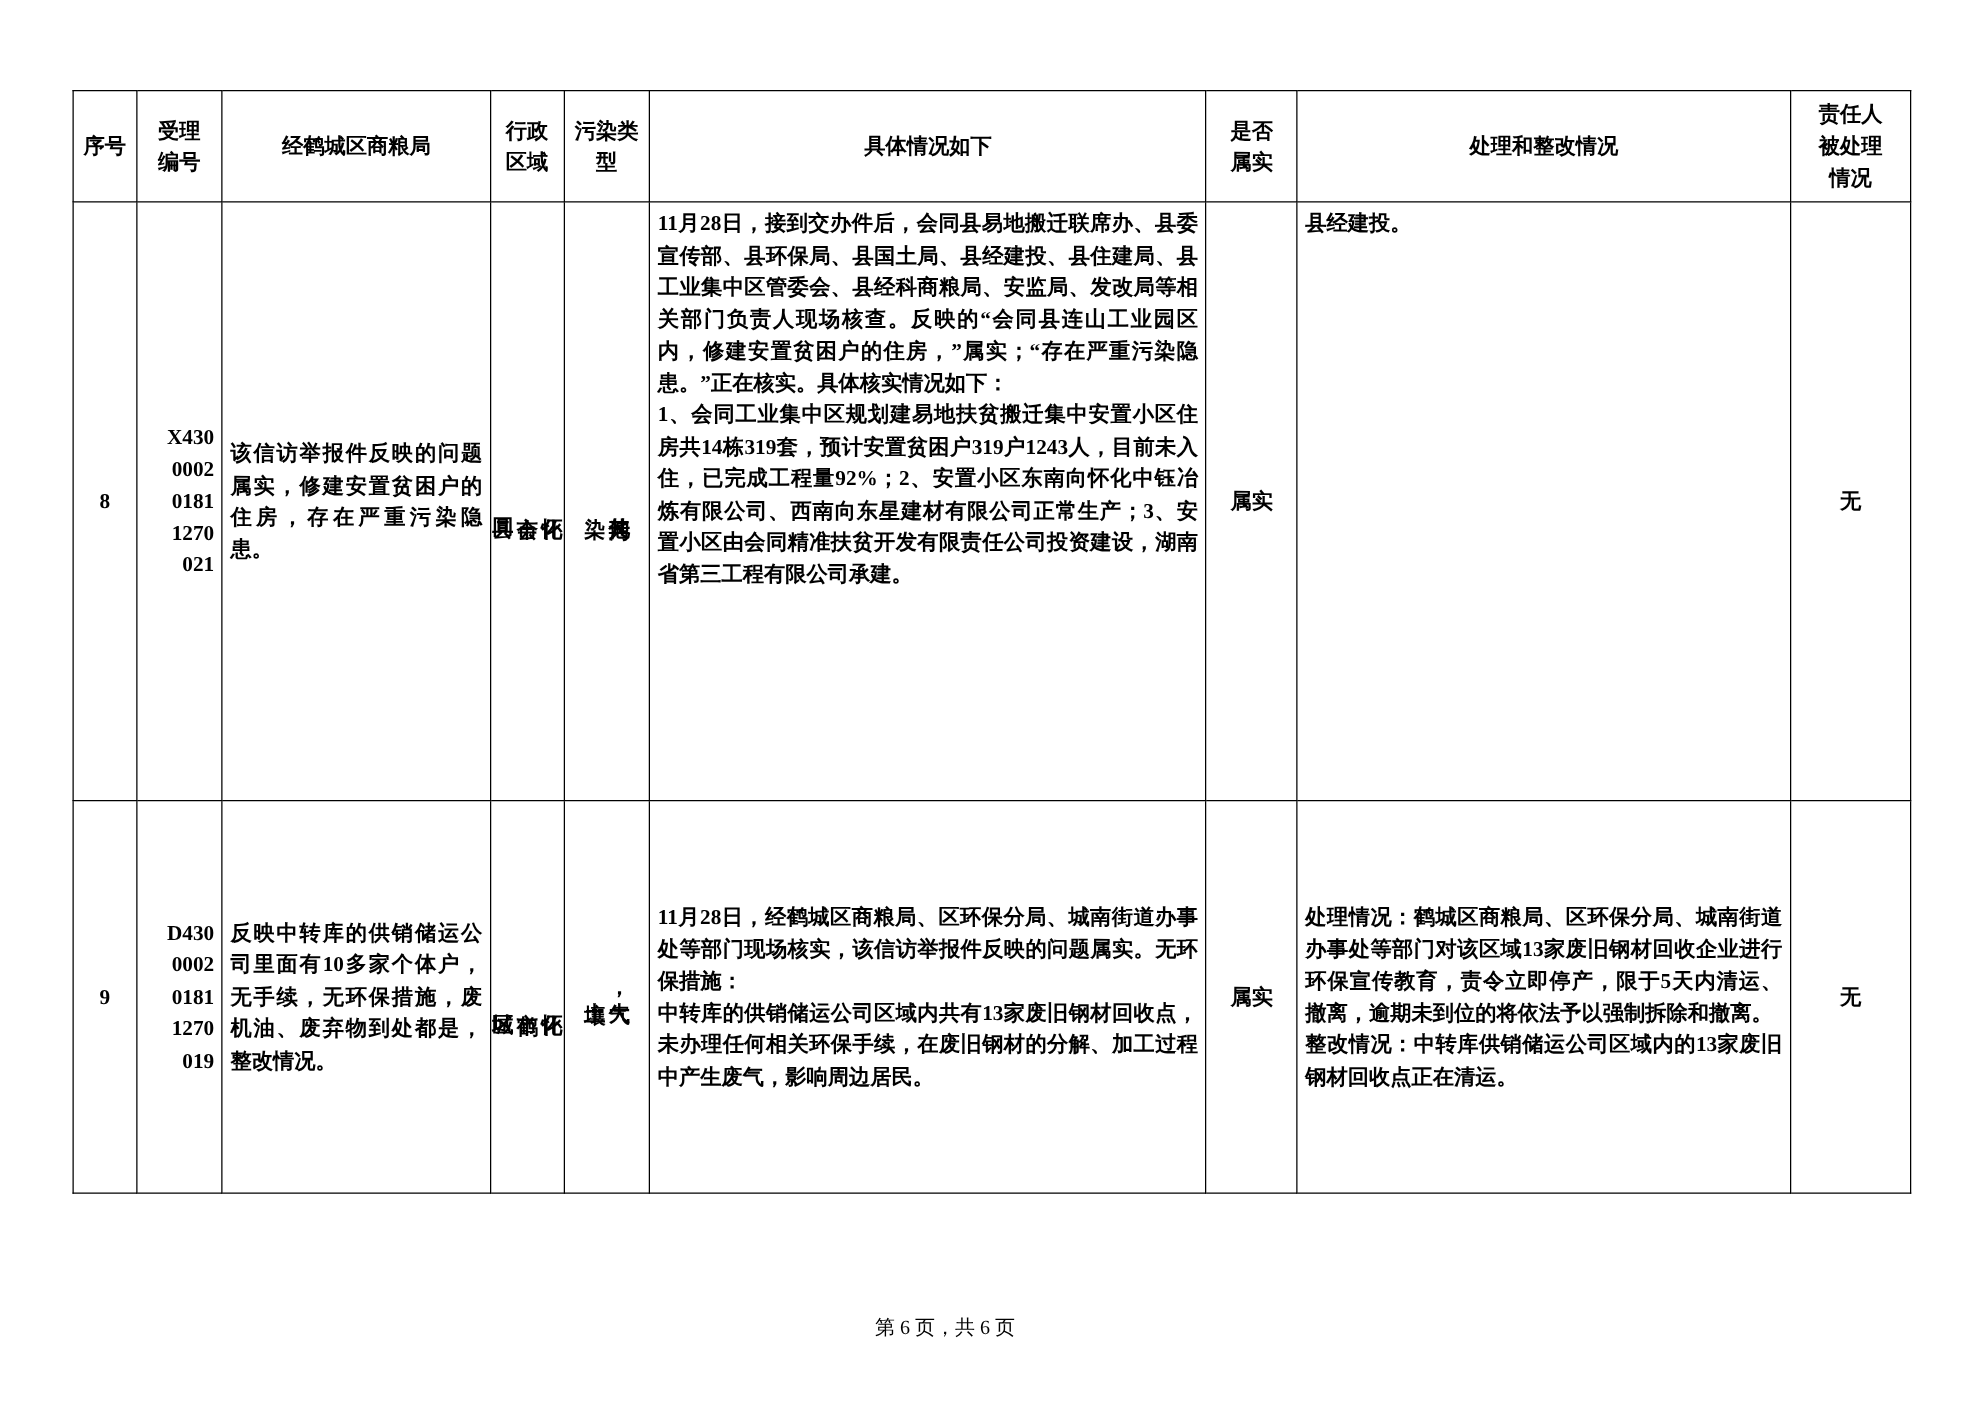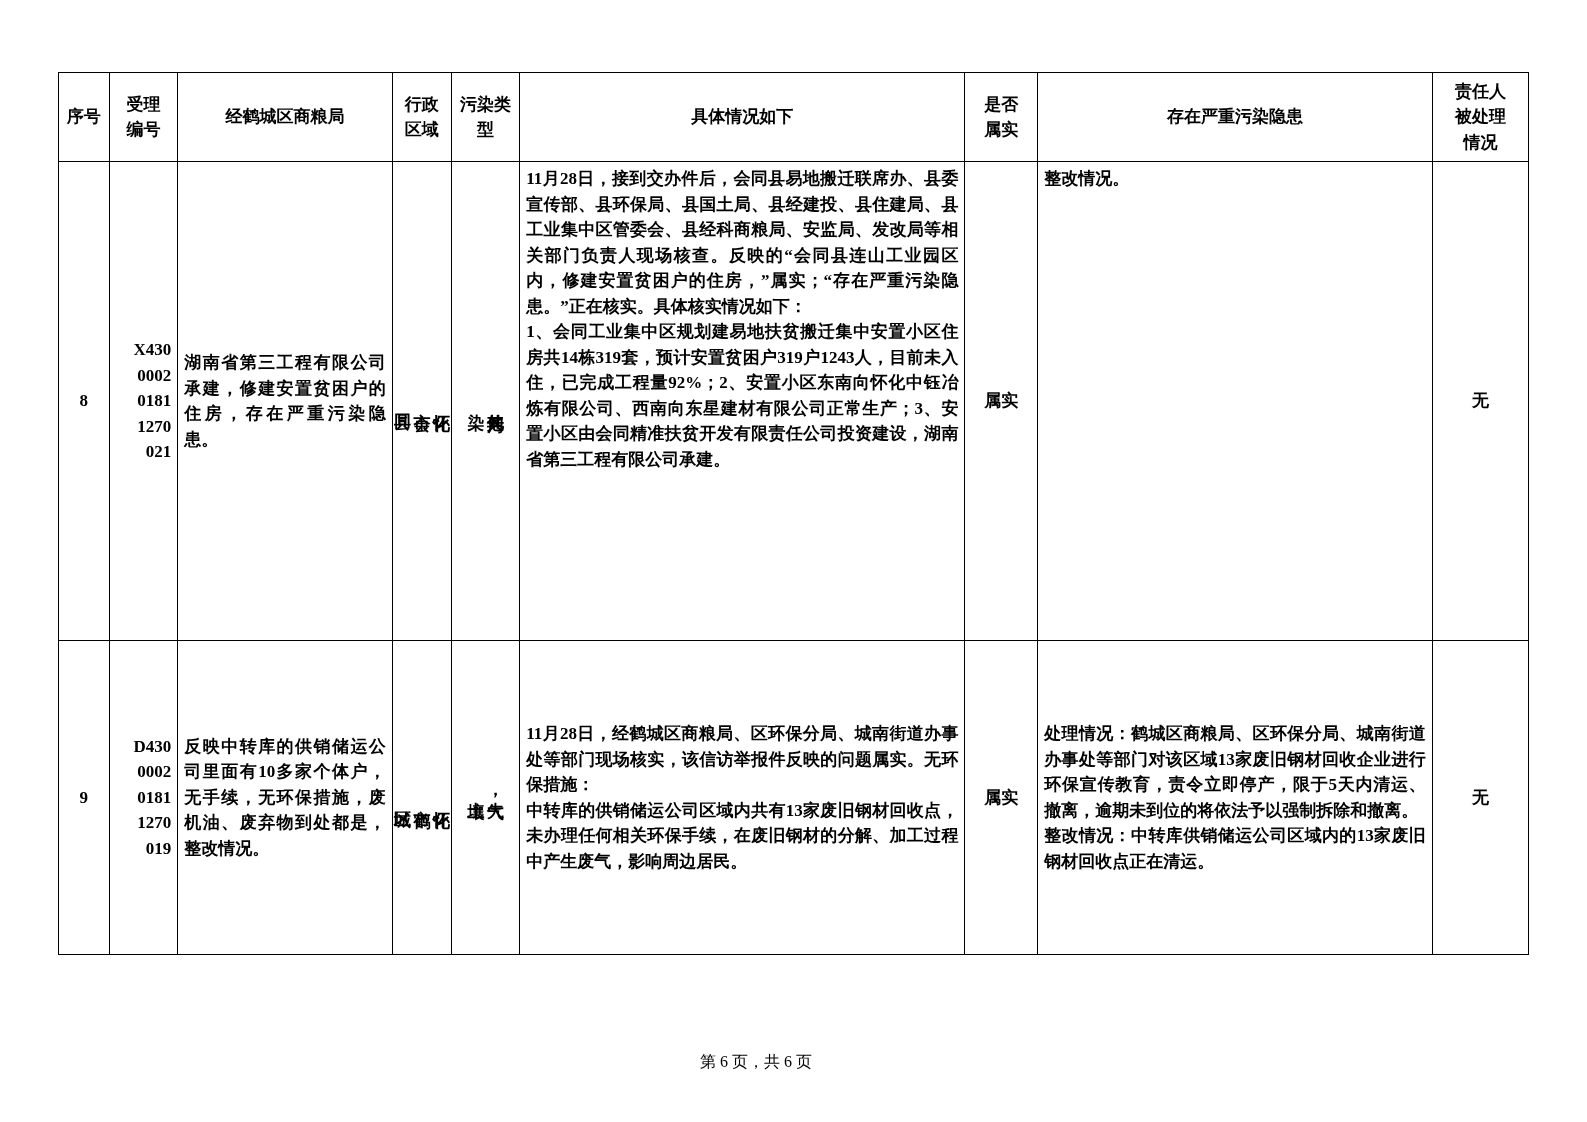--- a/index.html
+++ b/index.html
@@ -120,54 +120,54 @@
         <td><span style="white-space:pre-line">受理
 编号</span></td>
         <td><span>经鹤城区商粮局</span></td>
         <td><span style="white-space:pre-line">行政
 区域</span></td>
         <td><span style="white-space:pre-line">污染类
 型</span></td>
         <td><span>具体情况如下</span></td>
         <td><span style="white-space:pre-line">是否
 属实</span></td>
-        <td><span>存在严重污染隐患</span></td>
+        <td><span>处理和整改情况</span></td>
         <td><span style="white-space:pre-line">责任人
 被处理
 情况</span></td>
       </tr>
     </thead>
     <tbody>
       <tr class="row-tall">
         <td class="center-cell">8</td>
         <td>
           <div class="code-stack">X430
 0002
 0181
 1270
 021</div>
         </td>
-        <td class="body-cell">湖南省第三工程有限公司承建，修建安置贫困户的住房，存在严重污染隐患。</td>
+        <td class="body-cell">该信访举报件反映的问题属实，修建安置贫困户的住房，存在严重污染隐患。</td>
         <td>
           <div class="vert-wrap">
             <span class="vert">怀化
 市会
 同县</span>
           </div>
         </td>
         <td>
           <div class="vert-wrap">
             <span class="vert">其他污
 染</span>
           </div>
         </td>
         <td class="body-cell top">11月28日，接到交办件后，会同县易地搬迁联席办、县委宣传部、县环保局、县国土局、县经建投、县住建局、县工业集中区管委会、县经科商粮局、安监局、发改局等相关部门负责人现场核查。反映的“会同县连山工业园区内，修建安置贫困户的住房，”属实；“存在严重污染隐患。”正在核实。具体核实情况如下：
 1、会同工业集中区规划建易地扶贫搬迁集中安置小区住房共14栋319套，预计安置贫困户319户1243人，目前未入住，已完成工程量92%；2、安置小区东南向怀化中钰冶炼有限公司、西南向东星建材有限公司正常生产；3、安置小区由会同精准扶贫开发有限责任公司投资建设，湖南省第三工程有限公司承建。</td>
         <td class="center-cell">属实</td>
-        <td class="body-cell top">整改情况。</td>
+        <td class="body-cell top">县经建投。</td>
         <td class="center-cell">无</td>
       </tr>
       <tr class="row-tall2">
         <td class="center-cell">9</td>
         <td>
           <div class="code-stack">D430
 0002
 0181
 1270
 019</div>

